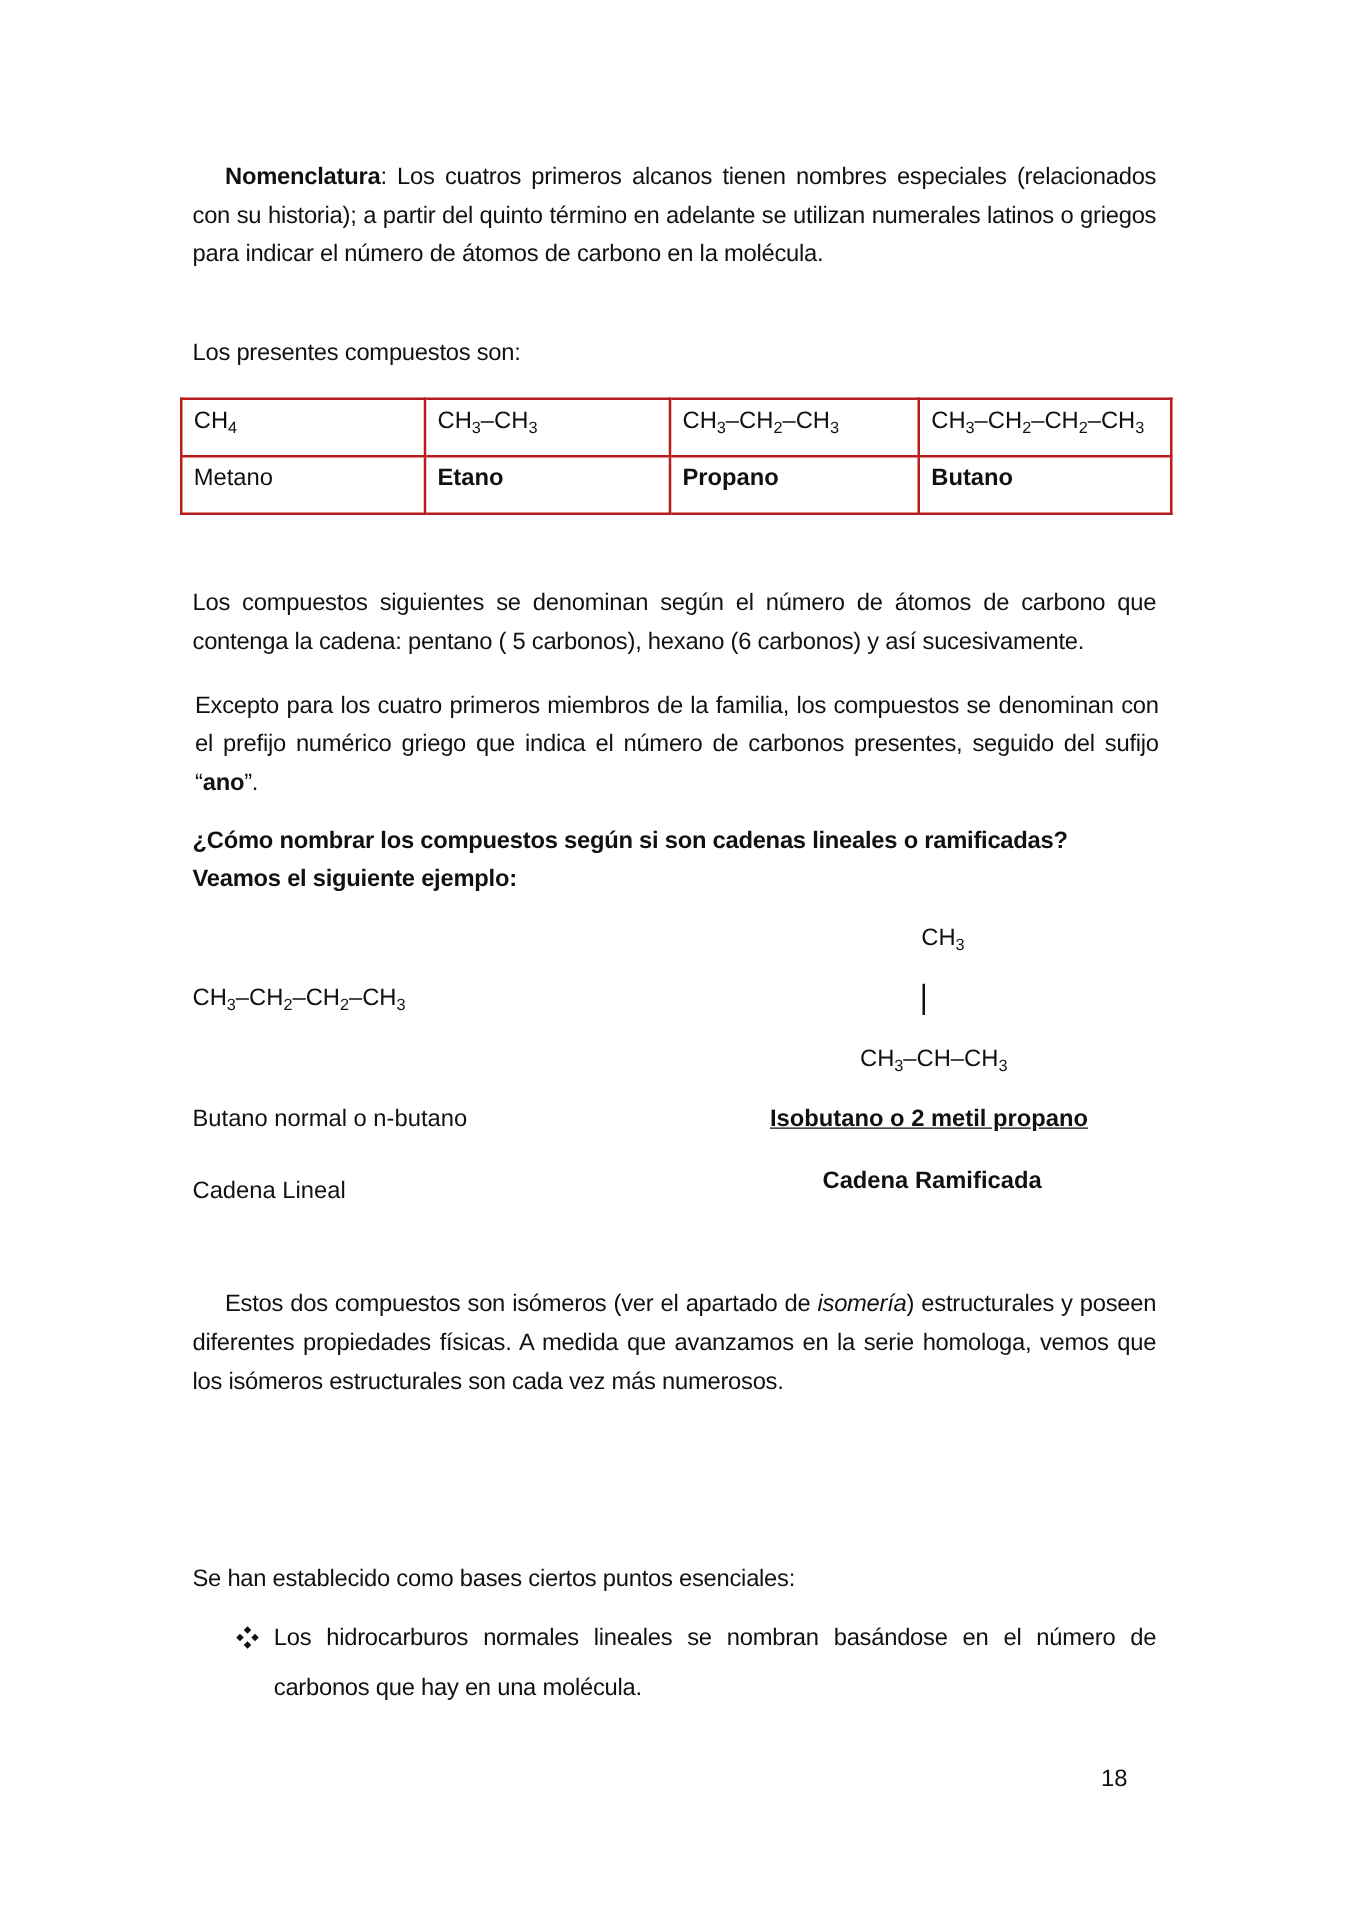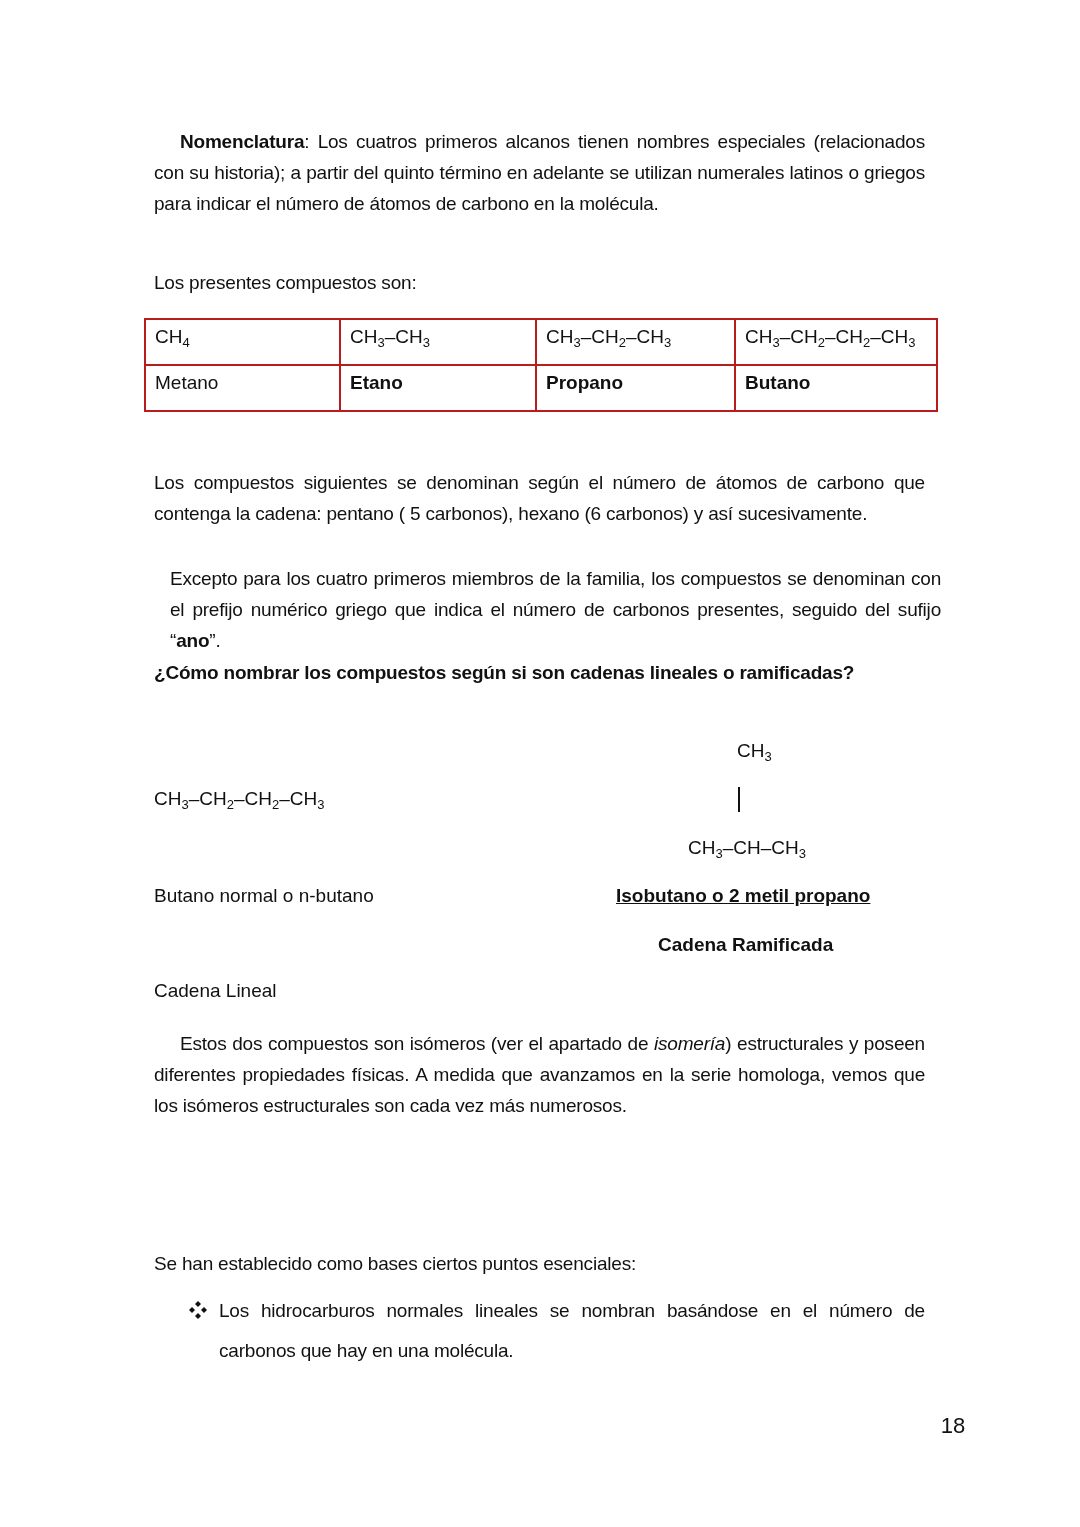--- a/index.html
+++ b/index.html
@@ -100,25 +100,25 @@
     .bullet-text {
       position: absolute;
       left: 31px;
       width: 706px;
       line-height: 40px;
       text-align: justify;
       letter-spacing: -0.2px;
     }
     .page-number {
       position: absolute;
-      left: 940px;
+      left: 876px;
       top: 1413px;
       width: 26px;
-      text-align: center;
-      font-size: 22px;
+      text-align: right;
+      font-size: 19px;
     }
   </style>
 </head>
 <body>
 
 <div class="page">
 
   <p class="para indent" style="top:126px; margin:0;"><span class="bold">Nomenclatura</span><span>: Los cuatros primeros alcanos tienen nombres especiales (relacionados con su historia); a partir del quinto término en adelante se utilizan numerales latinos o griegos para indicar el número de átomos de carbono en la molécula.</span></p>
 
   <p class="para" style="top:267px; margin:0;">Los presentes compuestos son:</p>
@@ -141,29 +141,30 @@
       <td>Metano</td>
       <td class="bold">Etano</td>
       <td class="bold">Propano</td>
       <td class="bold">Butano</td>
     </tr>
   </tbody>
     </table>
 
   <p class="para" style="top:467px; margin:0;">Los compuestos siguientes se denominan según el número de átomos de carbono que contenga la cadena: pentano ( 5 carbonos), hexano (6 carbonos) y así sucesivamente.</p>
 
-  <p class="para" style="top:547px; margin:16px;"><span>Excepto para los cuatro primeros miembros de la familia, los compuestos se denominan con el prefijo numérico griego que indica el número de carbonos presentes, seguido del sufijo “</span><span class="bold">ano</span><span>”.</span></p>
+  <p class="para" style="top:547px; margin:2px;"><span>Excepto para los cuatro primeros miembros de la familia, los compuestos se denominan con el prefijo numérico griego que indica el número de carbonos presentes, seguido del sufijo “</span><span class="bold">ano</span><span>”.</span></p>
 
   <div class="heading-q">
     <div>¿Cómo nombrar los compuestos según si son cadenas lineales o ramificadas?</div>
+    <div>Veamos el siguiente ejemplo:</div>
   </div>
 
   <div class="example-left" style="top:788px;">CH<sub>3</sub>–CH<sub>2</sub>–CH<sub>2</sub>–CH<sub>3</sub></div>
   <div class="example-left" style="top:885px;">Butano normal o n-butano</div>
-  <div class="example-left" style="top:980px;">Cadena Lineal</div>
+  <div class="example-left" style="top:942px;">Cadena Lineal</div>
 
   <div class="abs" style="left:737px; top:740px;">CH<sub>3</sub></div>
   <div class="bond-line"></div>
   <div class="abs" style="left:688px; top:837px;">CH<sub>3</sub>–CH–CH<sub>3</sub></div>
   <div class="abs bold" style="left:616px; top:885px;text-decoration:underline;">Isobutano o 2 metil propano</div>
   <div class="abs bold" style="left:658px; top:934px;">Cadena Ramificada</div>
 
   <p class="para indent" style="top:1028px; margin:0;"><span>Estos dos compuestos son isómeros (ver el apartado de </span><span class="italic">isomería</span><span>) estructurales y poseen diferentes propiedades físicas. A medida que avanzamos en la serie homologa, vemos que los isómeros estructurales son cada vez más numerosos.</span></p>
 
 

